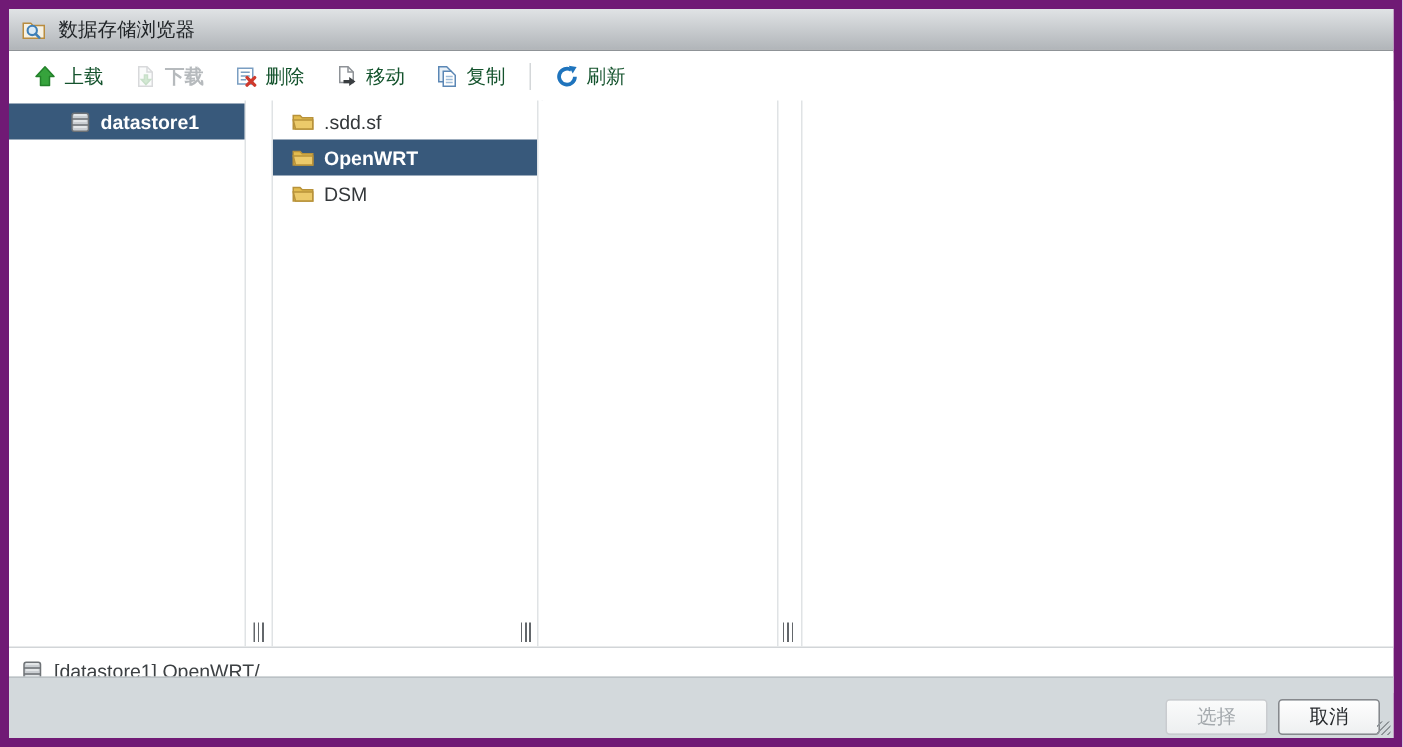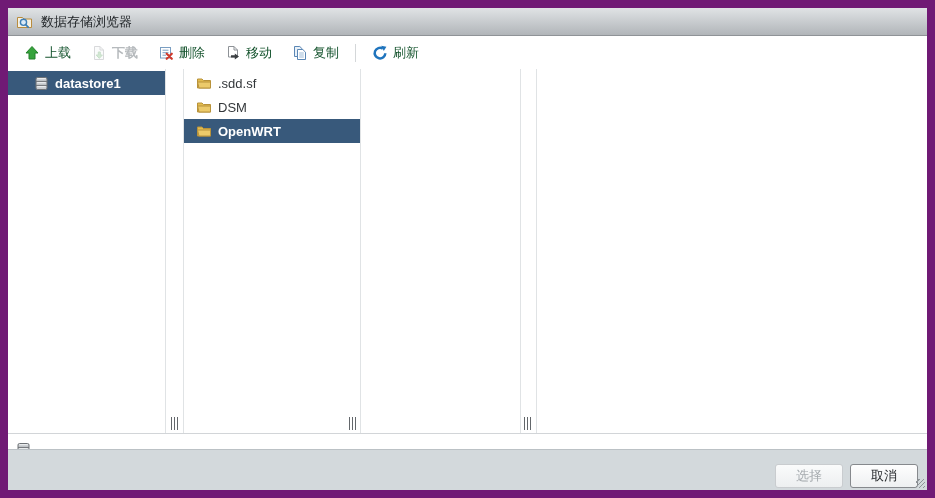--- a/index.html
+++ b/index.html
@@ -1,21 +1,21 @@
 <!DOCTYPE html>
 <html><head>
 <meta charset="utf-8">
 <style>
   * { margin:0; padding:0; box-sizing:border-box; }
   html,body { background:#ffffff; }
   body { font-family:"Liberation Sans","DejaVu Sans",sans-serif; }
 
   .dialog {
     position:relative; width:935px; height:498px;
-    border:8px solid #701a75; background:#ffffff; overflow:hidden;
+    border:6px solid #701a75; background:#ffffff; overflow:hidden;
   }
 
   
   .titlebar {
     position:absolute; left:0; top:0; right:0; height:28px;
     background:linear-gradient(#e0e3e5,#b1b5b9);
     border-bottom:1px solid #8f9397;
     display:flex; align-items:center; gap:7px; padding-left:8px;
   }
   .titlebar .title { font-size:13px; color:#1e2225; }
@@ -39,21 +39,21 @@
   .col-b { border-left:1px solid #e0e3e5; border-right:1px solid #e0e3e5; }
   .col1 { left:0; width:158px; border-right:1px solid #e0e3e5; }
   .col2 { left:175px; width:181px; }
   .col3 { left:352px; width:161px; }
   .col4 { left:528px; right:0; border-left:1px solid #e0e3e5; }
 
   .row {
     height:24px; display:flex; align-items:center; gap:6px;
     font-size:13px; color:#33373a; padding-left:12px; cursor:pointer; white-space:nowrap;
   }
-  .col1 .row { padding-left:26px; }
+  .col1 .row { padding-left:40px; }
   .row.selected { background:#38597b; color:#ffffff; font-weight:bold; }
 
   .handle {
     position:absolute; bottom:3px; width:8px; height:13px;
     background:repeating-linear-gradient(90deg,#63676b 0 1px,transparent 1px 3px);
     cursor:col-resize;
   }
   .h1 { left:163px; } .h2 { left:341px; } .h3 { left:516px; }
 
   
@@ -185,56 +185,57 @@
     <div class="col col2 col-b">
       <div class="row">
         <span>
           <svg width="16" height="14" viewBox="0 0 16 14">
             <path d="M1.5 3 H6 L7.5 4.5 H14.5 V12 H1.5 Z" fill="#e3bc4f" stroke="#b8923a"></path>
             <path d="M1.5 6 L3 12 H14.5 L14.5 6 Z" fill="#ecca6a" stroke="#b8923a"></path>
           </svg>
         </span>
         <span>.sdd.sf</span>
       </div>
-      <div class="row">
+      <div class="row selected">
         <span>
           <svg width="16" height="14" viewBox="0 0 16 14">
             <path d="M1.5 3 H6 L7.5 4.5 H14.5 V12 H1.5 Z" fill="#e3bc4f" stroke="#b8923a"></path>
             <path d="M1.5 6 L3 12 H14.5 L14.5 6 Z" fill="#ecca6a" stroke="#b8923a"></path>
           </svg>
         </span>
-        <span>DSM</span>
-      </div>
-      <div class="row selected">
+        <span>OpenWRT</span>
+      </div>
+      <div class="row">
         <span>
           <svg width="16" height="14" viewBox="0 0 16 14">
             <path d="M1.5 3 H6 L7.5 4.5 H14.5 V12 H1.5 Z" fill="#e3bc4f" stroke="#b8923a"></path>
             <path d="M1.5 6 L3 12 H14.5 L14.5 6 Z" fill="#ecca6a" stroke="#b8923a"></path>
           </svg>
         </span>
-        <span>OpenWRT</span>
+        <span>DSM</span>
       </div>
     </div>
 
     <div class="col col3 col-b"></div>
     <div class="col col4"></div>
 
     <div class="handle h1"></div>
     <div class="handle h2"></div>
     <div class="handle h3"></div>
   </div>
 
   <div class="statusbar">
     <span>
       <svg width="15" height="15" viewBox="0 0 15 15">
         <rect x="2" y="1.5" width="11" height="12" rx="1.5" fill="#caced2" stroke="#6e7276"></rect>
         <path d="M2 5.4 H13 M2 9.4 H13" stroke="#6e7276"></path>
         <path d="M3.2 2.6 H11.8 M3.2 6.6 H11.8 M3.2 10.6 H11.8" stroke="#eceeef"></path>
       </svg>
     </span>
+    <span>[datastore1] OpenWRT/</span>
   </div>
 
   <div class="footer">
     <div class="btn btn-select">选择</div>
     <div class="btn btn-cancel">取消</div>
   </div>
 
   <div class="resize-grip"></div>
 </div>
 

